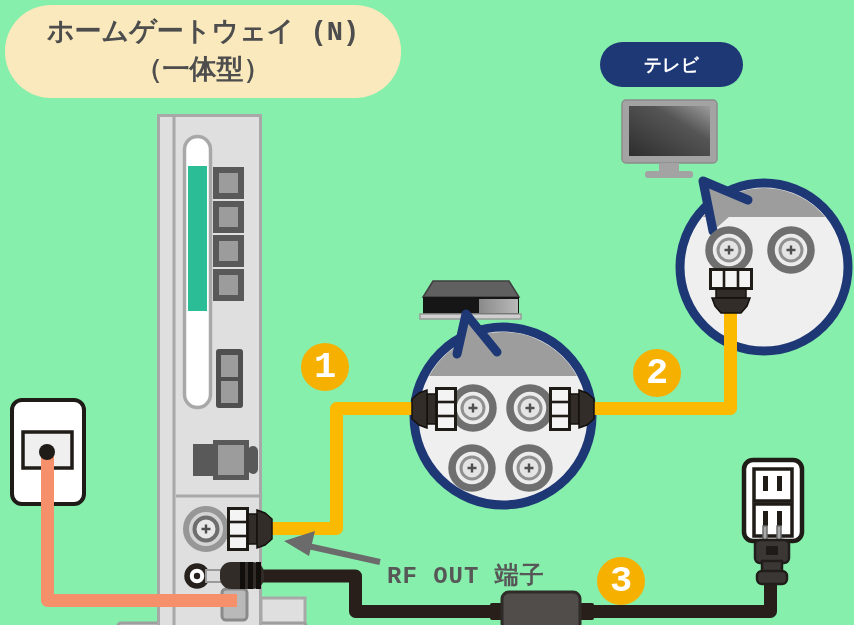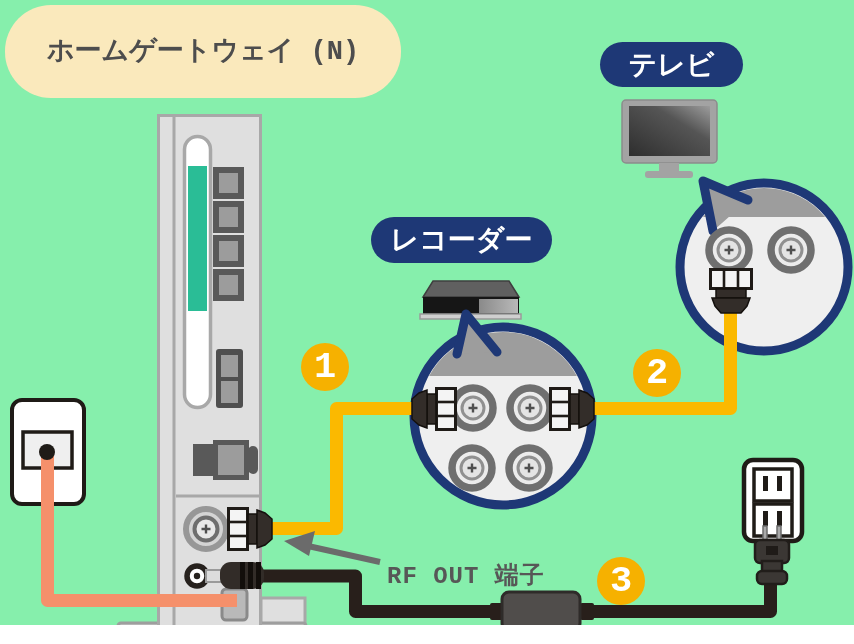--- a/index.html
+++ b/index.html
@@ -8,21 +8,21 @@
     font-family:Liberation Mono, monospace;
   }
   .abs{position:absolute;}
   .bubble{
     left:5px;top:5px;width:396px;height:93px;background:#FAE9BC;border-radius:46px;
     display:flex;flex-direction:column;align-items:center;justify-content:center;
     color:#4D4D4D;font-weight:bold;font-size:27px;line-height:38px;text-align:center;
     z-index:3;
   }
   .pill{
-    background:#1E3876;color:#ffffff;font-weight:bold;font-size:28px;
+    background:#1E3876;color:#ffffff;font-weight:bold;font-size:18px;
     display:flex;align-items:center;justify-content:center;border-radius:23px;z-index:3;
   }
   .pill.tv{left:600px;top:42px;width:143px;height:45px;}
   .pill.rec{left:371px;top:217px;width:181px;height:46px;}
   .badge{
     width:48px;height:48px;border-radius:50%;background:#F6B100;color:#ffffff;
     font-weight:bold;font-size:37px;display:flex;align-items:center;justify-content:center;
     z-index:5;
   }
   .badge.b1{left:301px;top:343px;}
@@ -204,24 +204,24 @@
     </g>
 
     <g>
       <line x1="308" y1="546" x2="380" y2="562" stroke="#6B6B6B" stroke-width="6"></line>
       <polygon points="284,541 315,531 309,556" fill="#6B6B6B"></polygon>
     </g>
   </svg>
 
   <div class="abs bubble">
     <div>ホームゲートウェイ (N)</div>
+    <div>（一体型）</div>
   </div>
 
   <div class="abs pill tv">テレビ</div>
-  <div class="abs pill rec">レコーダー</div>
 
   <div class="abs rfout">RF OUT 端子</div>
 
   <div class="abs badge b1">1</div>
   <div class="abs badge b2">2</div>
   <div class="abs badge b3">3</div>
 
 </div>
 
 </body></html>

